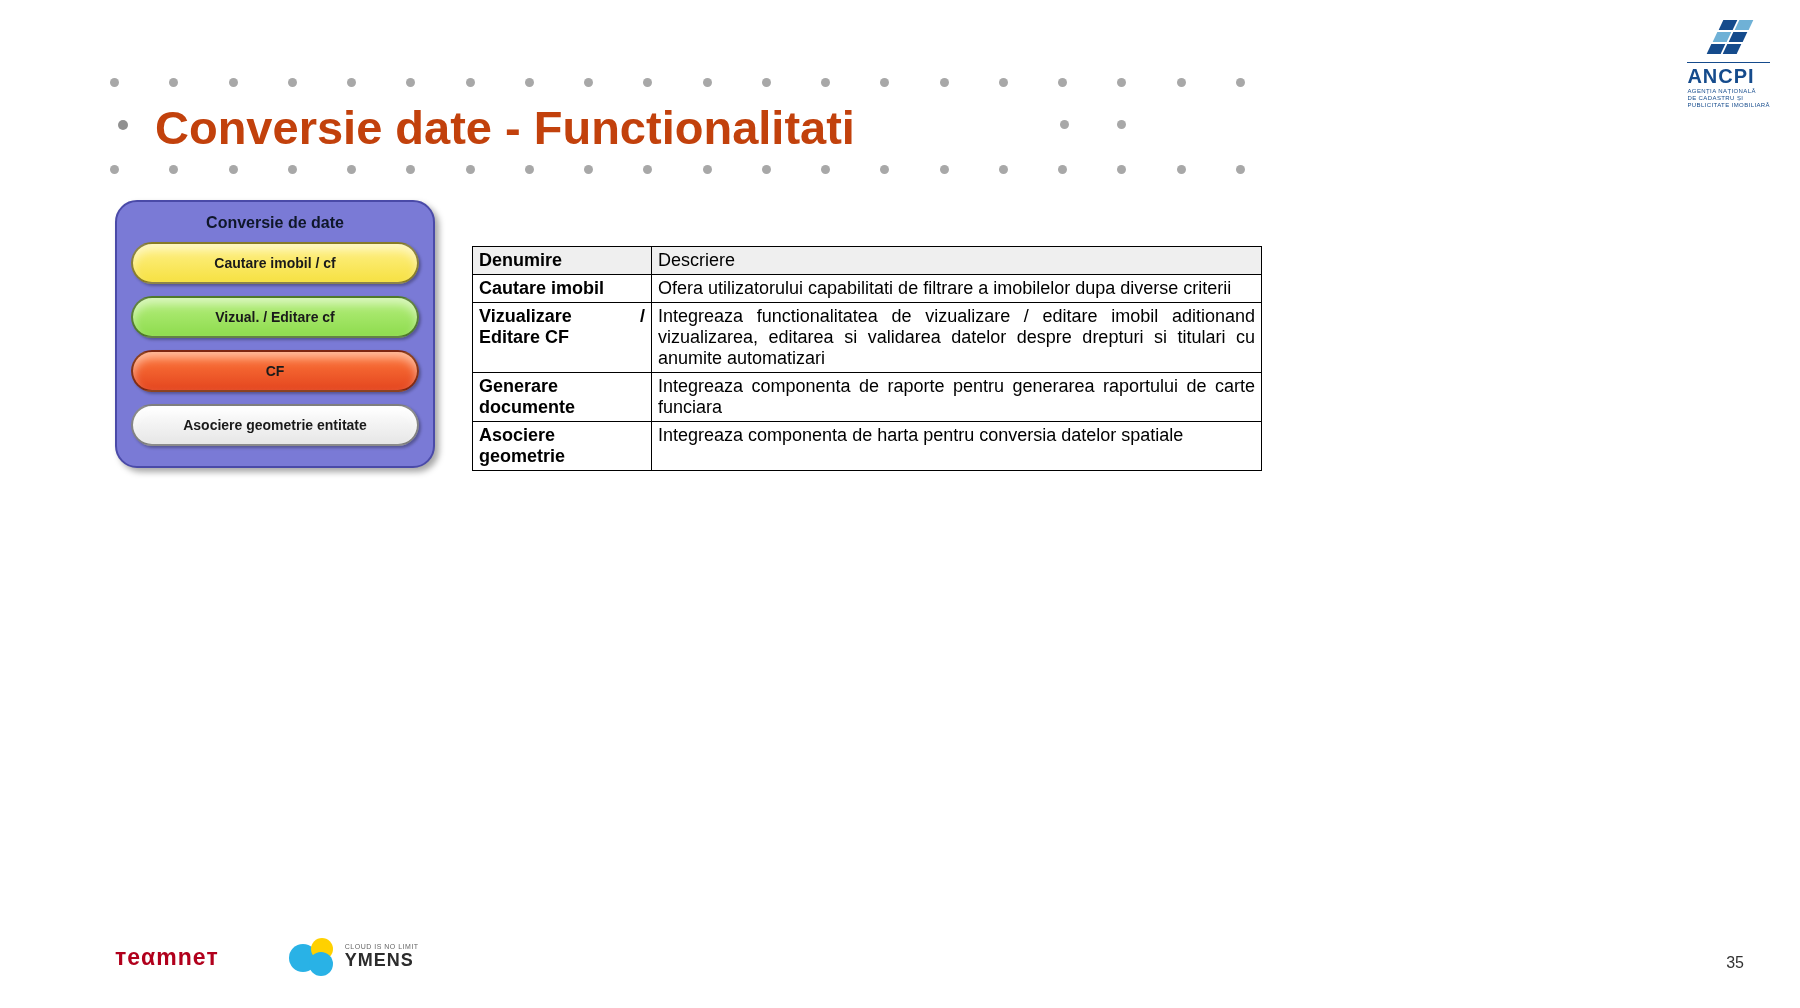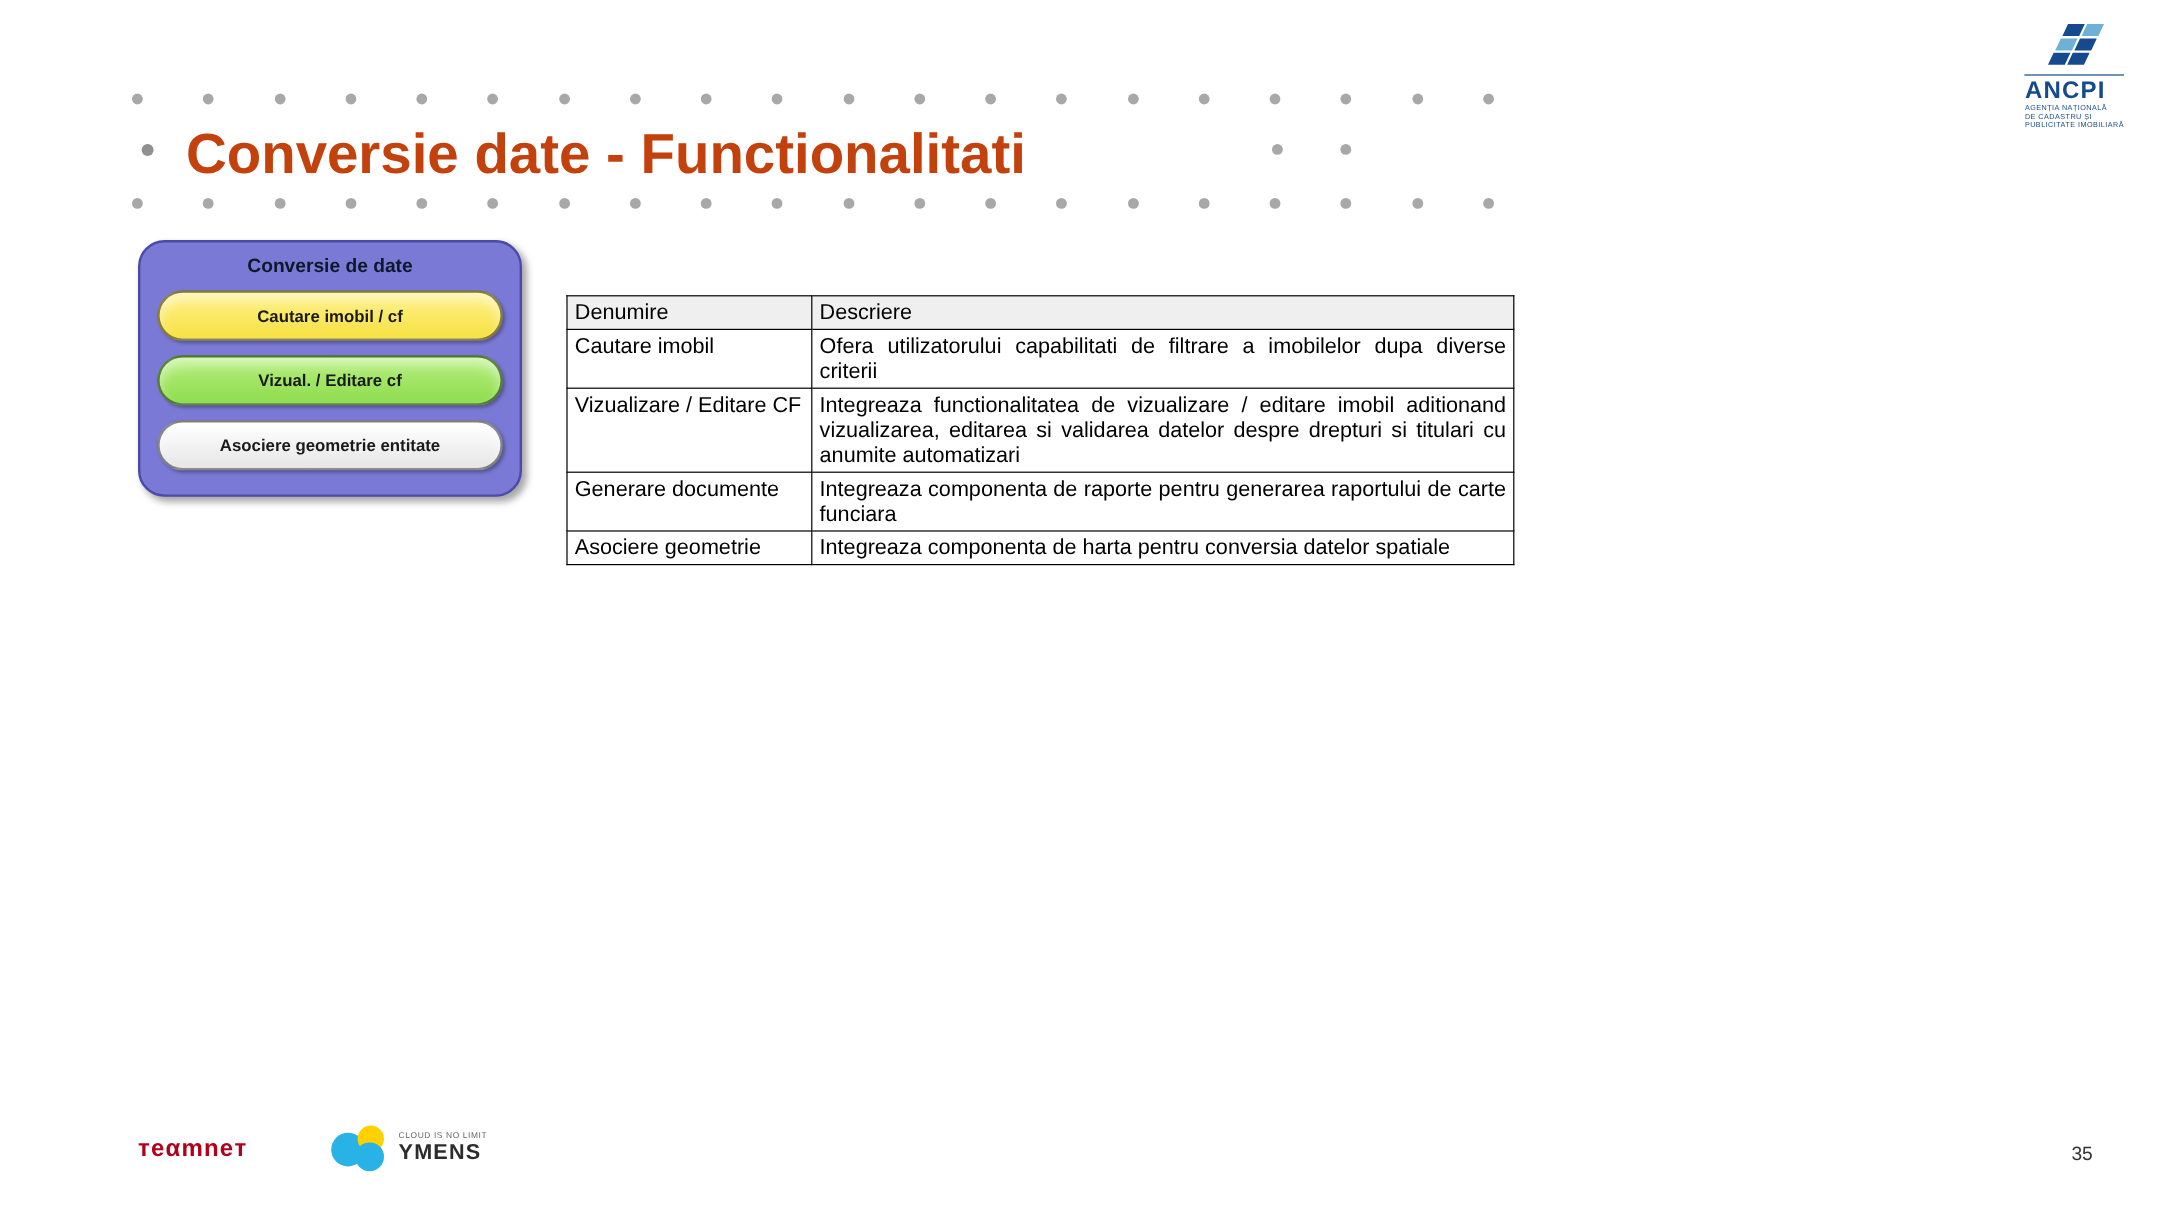--- a/index.html
+++ b/index.html
@@ -148,35 +148,35 @@
       border: 1px solid #000;
       padding: 3px 6px;
       vertical-align: top;
       text-align: left;
     }
     .func-table thead th {
       background: #efefef;
       font-weight: normal;
     }
     .func-table .justify { text-align: justify; }
-    .func-table .col1 { width: 204px; }
+    .func-table .col1 { width: 179px; font-weight: bold; }
 
     
     .bottom {
       position: absolute;
       bottom: 32px;
       left: 115px;
       display: flex;
       align-items: center;
       gap: 70px;
     }
     .teamnet {
       color: #b1001c;
       font-weight: bold;
-      font-size: 20px;
+      font-size: 23px;
       letter-spacing: 1px;
     }
     .ymens-wrap { display: flex; align-items: center; gap: 6px; }
     .ymens-cloud {
       width: 50px; height: 38px; position: relative;
     }
     .ymens-cloud .c1 {
       position:absolute; width:28px; height:28px; border-radius:50%;
       background:#29b2e6; left:0; top:6px;
     }
@@ -268,20 +268,21 @@
     <span class="dot"></span>
     <span class="dot"></span>
     <span class="dot"></span>
     <span class="dot"></span>
   </div>
 
 <div class="panel">
   <div class="panel-title">Conversie de date</div>
   <div class="pill yellow">Cautare imobil / cf</div>
   <div class="pill green">Vizual. / Editare cf</div>
+  <div class="pill orange">CF</div>
   <div class="pill white">Asociere geometrie entitate</div>
 </div>
 
 <table class="func-table">
   <thead>
     <tr>
       <th class="col1">Denumire</th>
       <th>Descriere</th>
     </tr>
   </thead>

